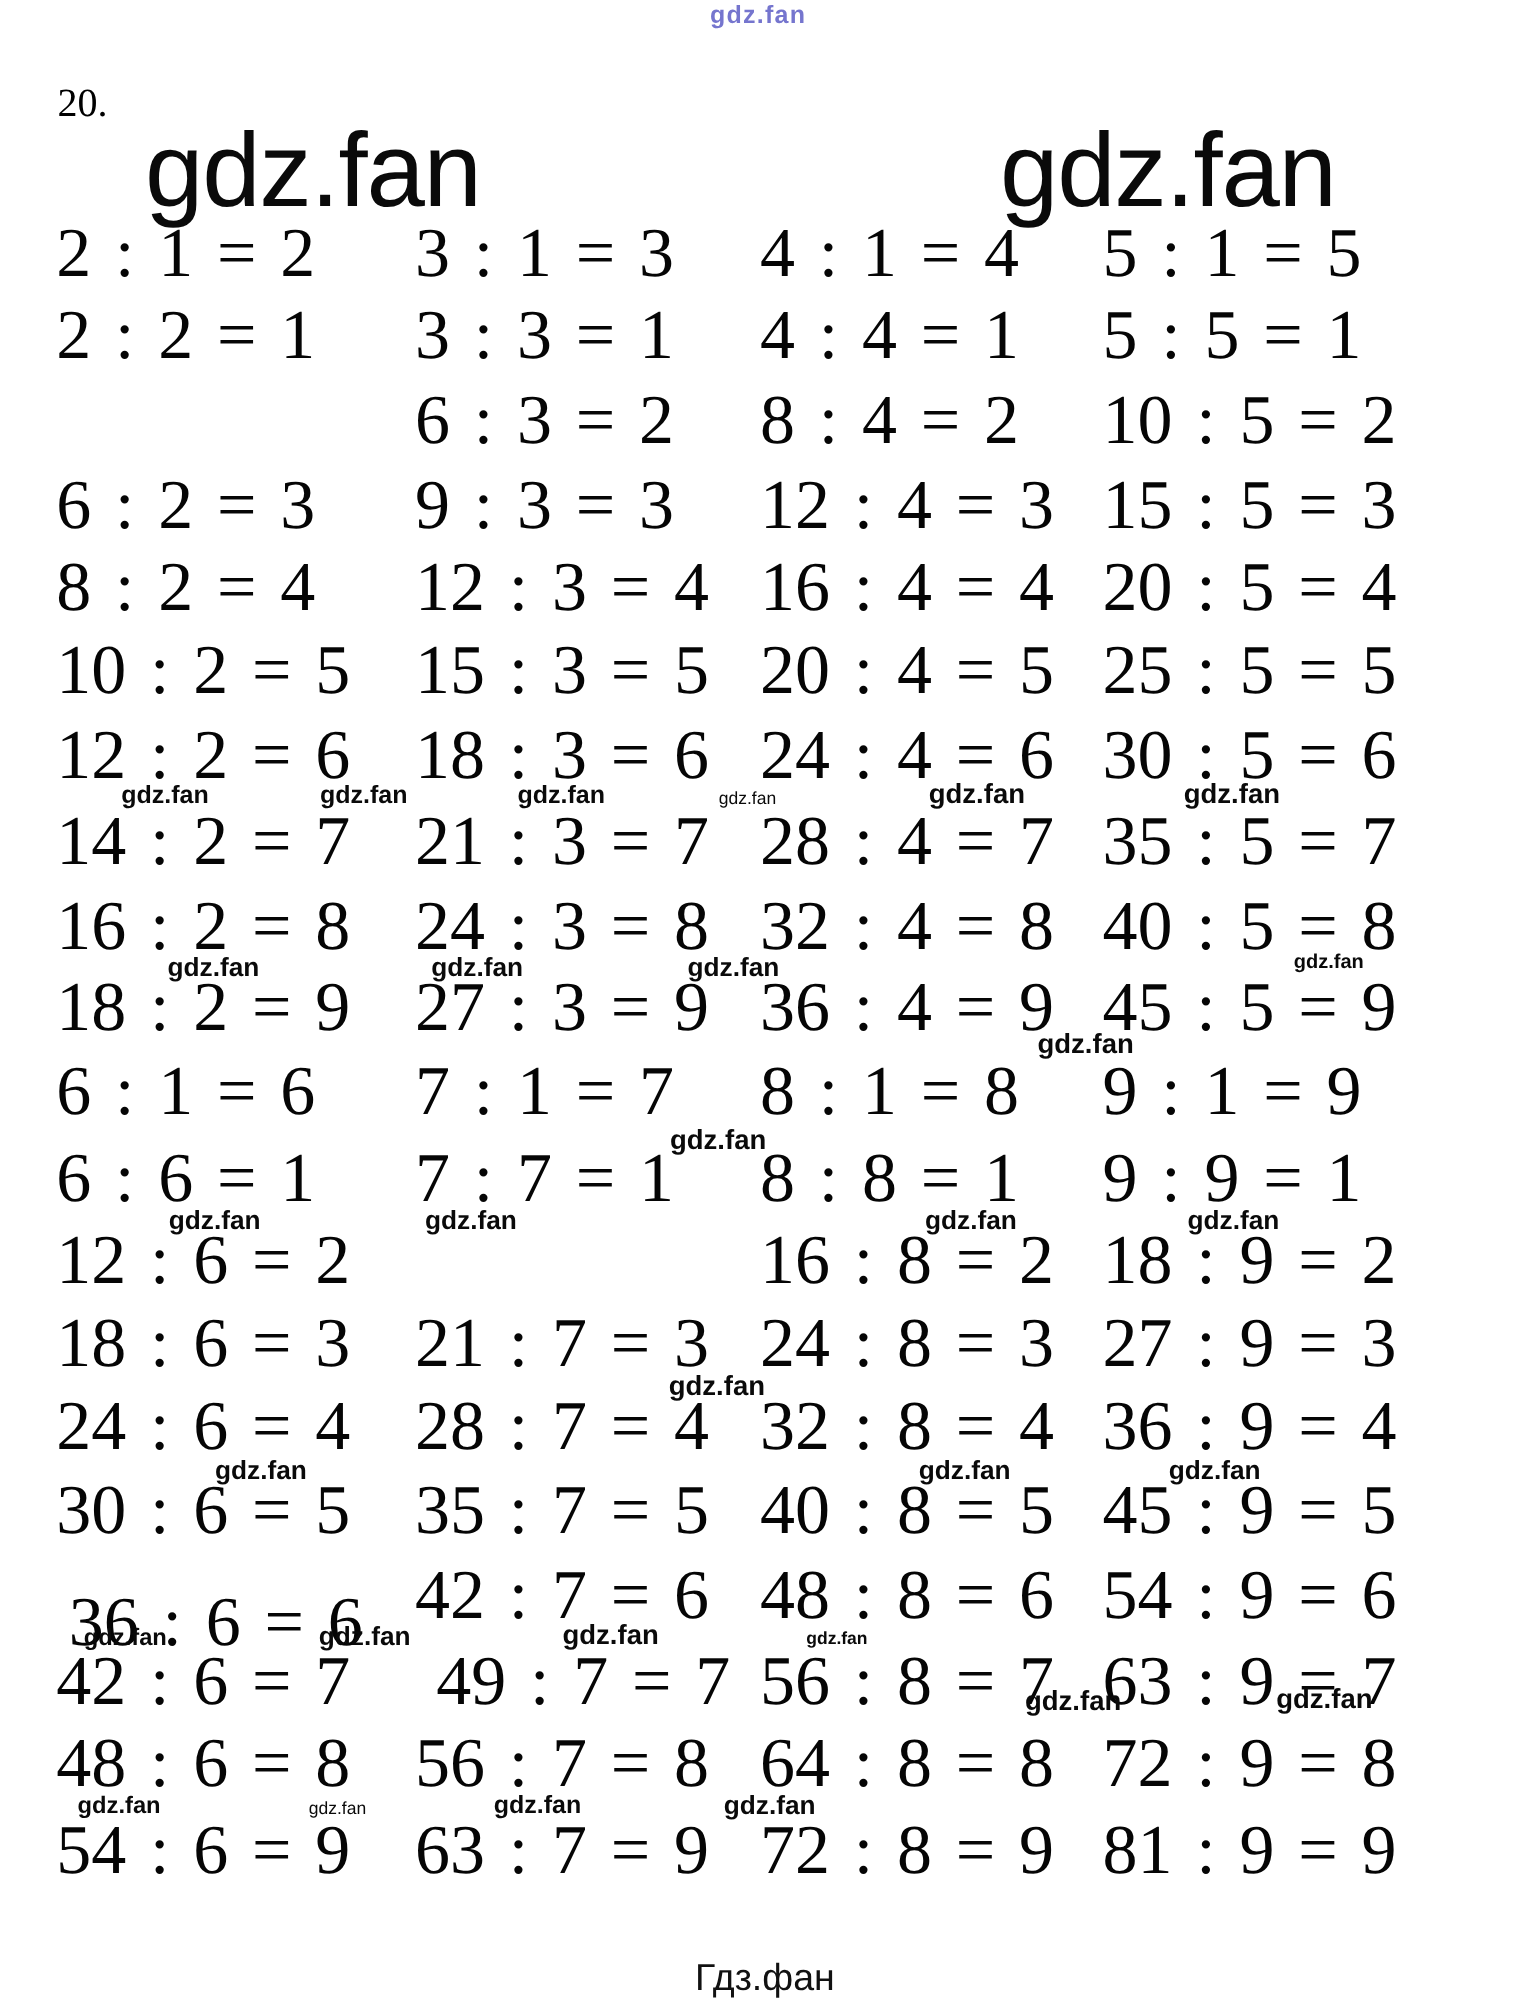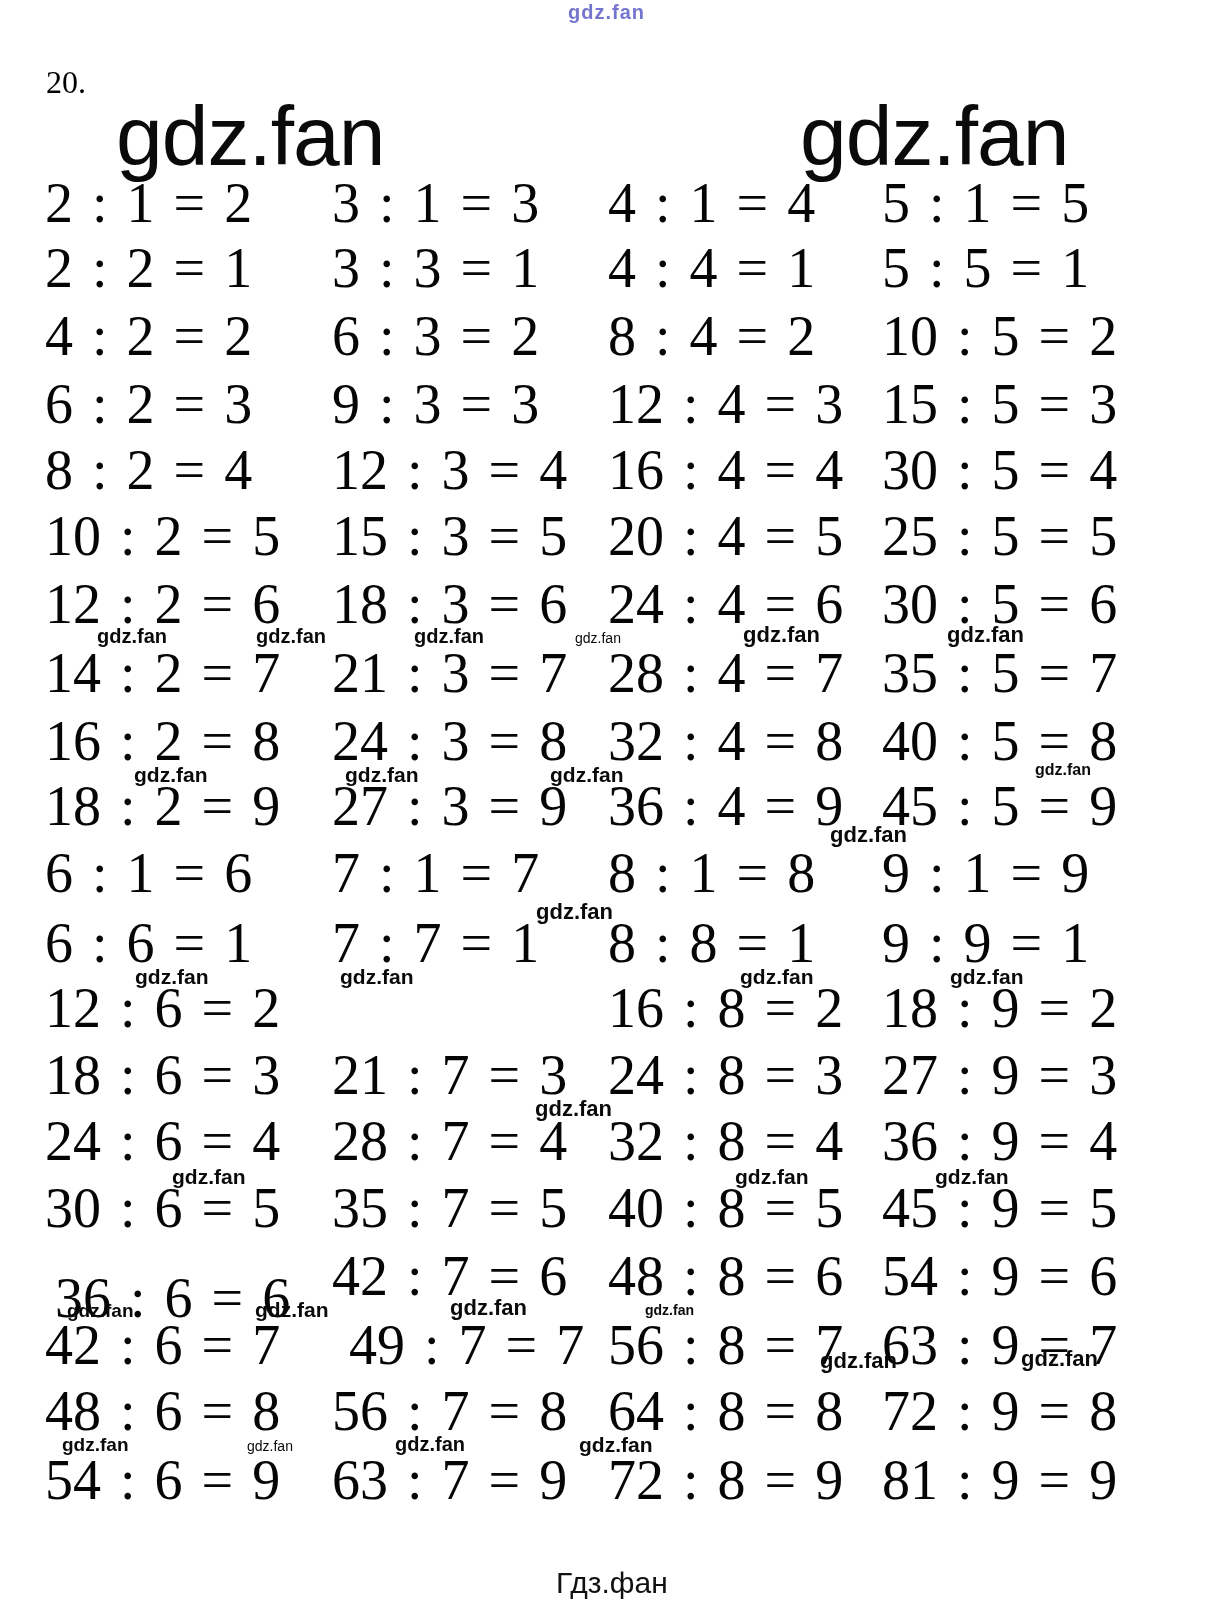--- a/index.html
+++ b/index.html
@@ -88,36 +88,35 @@
         <span class="eq" style="left: 608px;">4 : 1 = 4</span>
         <span class="eq" style="left: 882px;">5 : 1 = 5</span>
       </div>
       <div class="eq-row" style="top: 240px;">
         <span class="eq" style="left: 45px;">2 : 2 = 1</span>
         <span class="eq" style="left: 332px;">3 : 3 = 1</span>
         <span class="eq" style="left: 608px;">4 : 4 = 1</span>
         <span class="eq" style="left: 882px;">5 : 5 = 1</span>
       </div>
       <div class="eq-row" style="top: 308px;">
-        <span class="eq" style="left: 45px;">4 : 2 = 2</span>
         <span class="eq" style="left: 332px;">6 : 3 = 2</span>
         <span class="eq" style="left: 608px;">8 : 4 = 2</span>
         <span class="eq" style="left: 882px;">10 : 5 = 2</span>
       </div>
       <div class="eq-row" style="top: 376px;">
         <span class="eq" style="left: 45px;">6 : 2 = 3</span>
         <span class="eq" style="left: 332px; font-family: Liberation Serif, serif;">9 : 3 = 3</span>
         <span class="eq" style="left: 608px;">12 : 4 = 3</span>
         <span class="eq" style="left: 882px;">15 : 5 = 3</span>
       </div>
       <div class="eq-row" style="top: 442px;">
         <span class="eq" style="left: 45px;">8 : 2 = 4</span>
         <span class="eq" style="left: 332px;">12 : 3 = 4</span>
         <span class="eq" style="left: 608px;">16 : 4 = 4</span>
-        <span class="eq" style="left: 882px;">30 : 5 = 4</span>
+        <span class="eq" style="left: 882px;">20 : 5 = 4</span>
       </div>
       <div class="eq-row" style="top: 508px;">
         <span class="eq" style="left: 45px;">10 : 2 = 5</span>
         <span class="eq" style="left: 332px;">15 : 3 = 5</span>
         <span class="eq" style="left: 608px;">20 : 4 = 5</span>
         <span class="eq" style="left: 882px;">25 : 5 = 5</span>
       </div>
       <div class="eq-row" style="top: 576px;">
         <span class="eq" style="left: 45px;">12 : 2 = 6</span>
         <span class="eq" style="left: 332px;">18 : 3 = 6</span>

